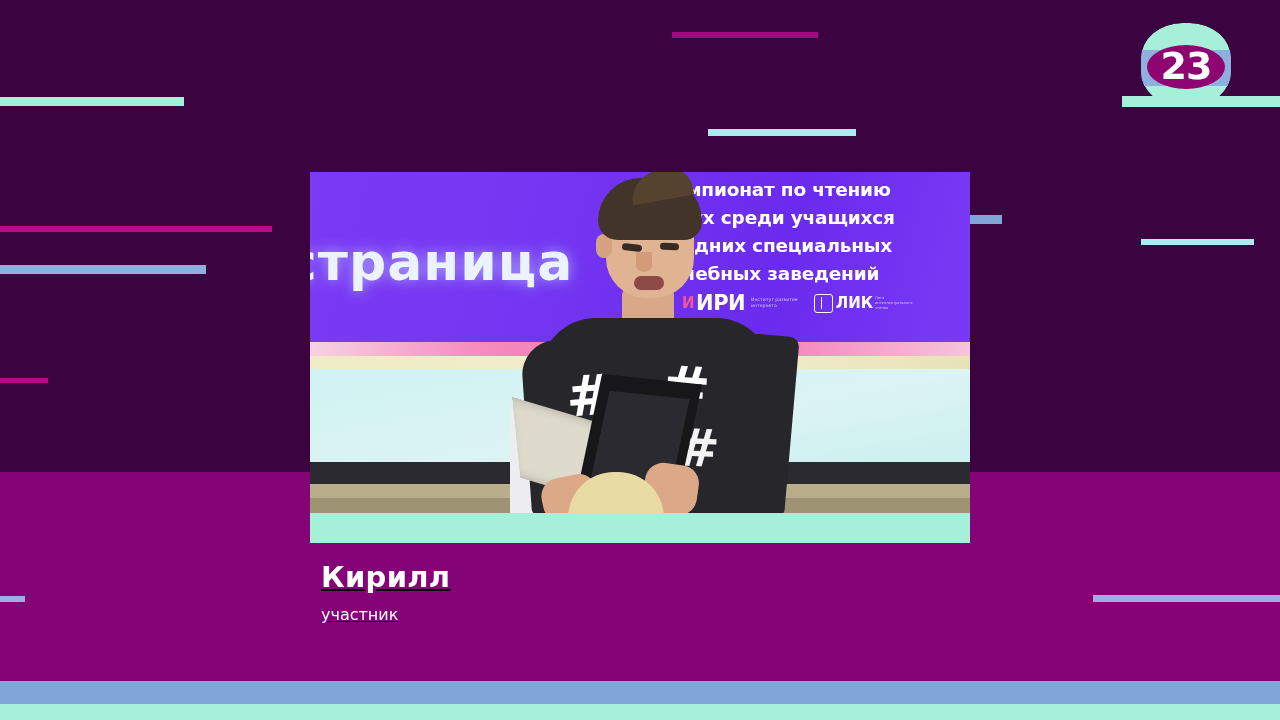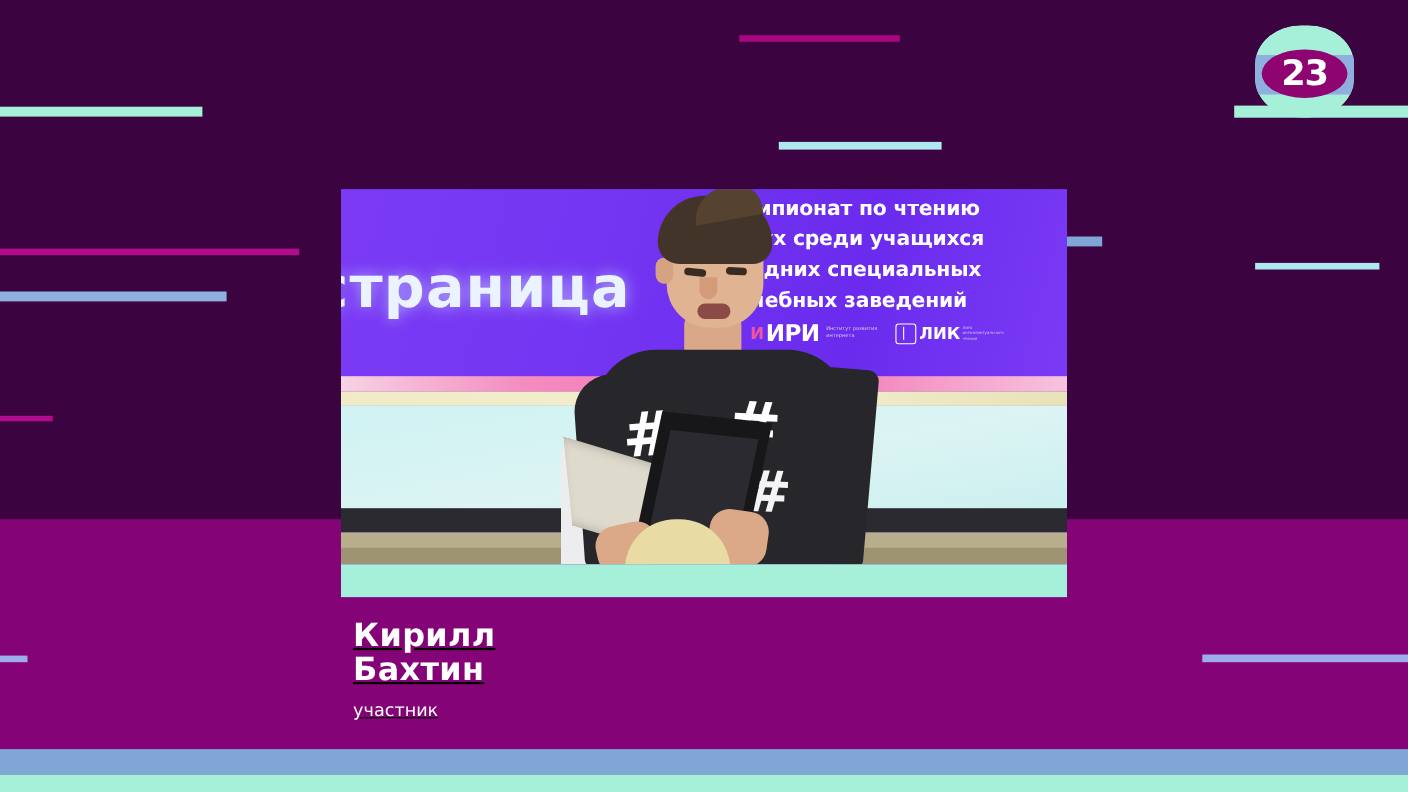--- a/index.html
+++ b/index.html
@@ -89,21 +89,21 @@
     left: 6px; top: 22px;
     width: 78px; height: 44px;
     border-radius: 50%;
     background: #8E0470;
     display: flex;
     align-items: center;
     justify-content: center;
   }
   .logo-num {
     color: #FFFFFF;
-    font-size: 32px;
+    font-size: 38px;
     font-weight: bold;
     letter-spacing: -1px;
     font-family: "DejaVu Sans", sans-serif;
     line-height: 1;
     transform: translateY(-1px);
   }
   .logo-mask {
     position: absolute;
     left: 0; top: 0; width: 90px; height: 84px;
     border-radius: 46% / 42%;
@@ -523,20 +523,19 @@
         </div>
         <div class="blonde-head"></div>
       </div>
 
     </div>
     <div class="photo-mint-strip"></div>
   </div>
 
   <div class="lt">
     <div class="lt-name">Кирилл</div>
-    <div class="lt-name">Бахтин</div>
     <div class="lt-role">участник</div>
   </div>
 
   <div class="bar-blue"></div>
   <div class="bar-mint"></div>
 
 </div>
 
 </body></html>

